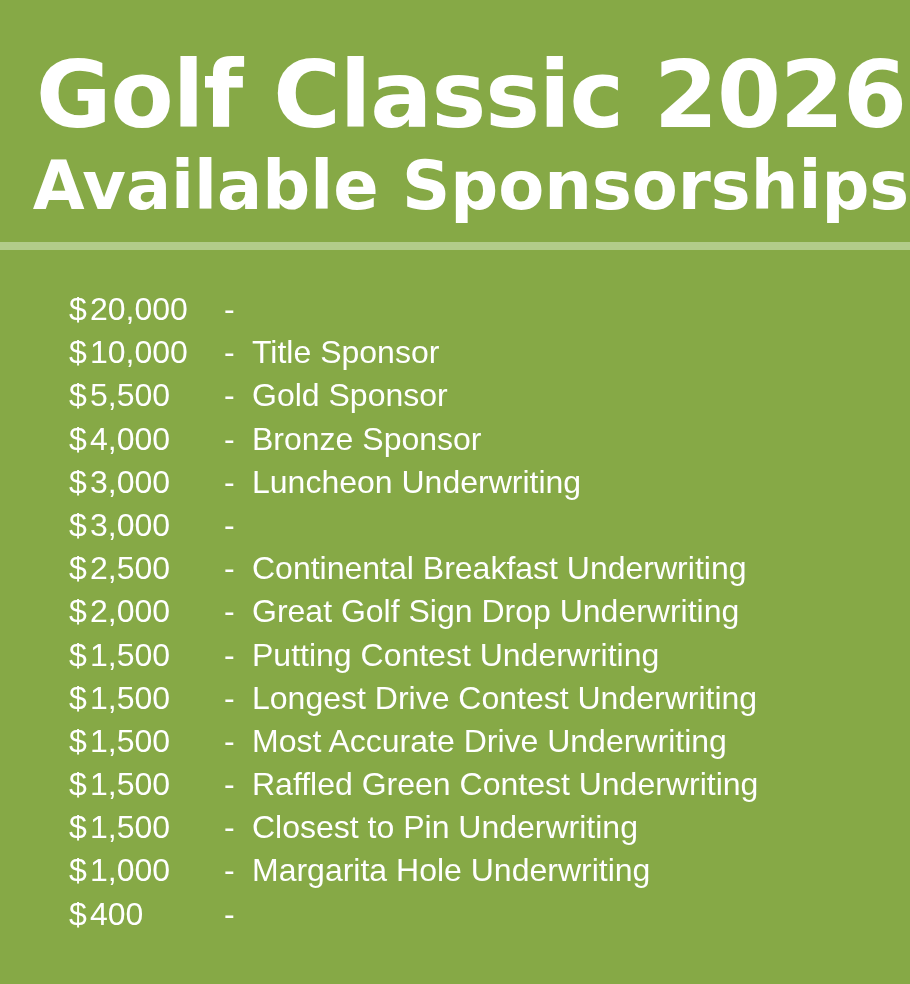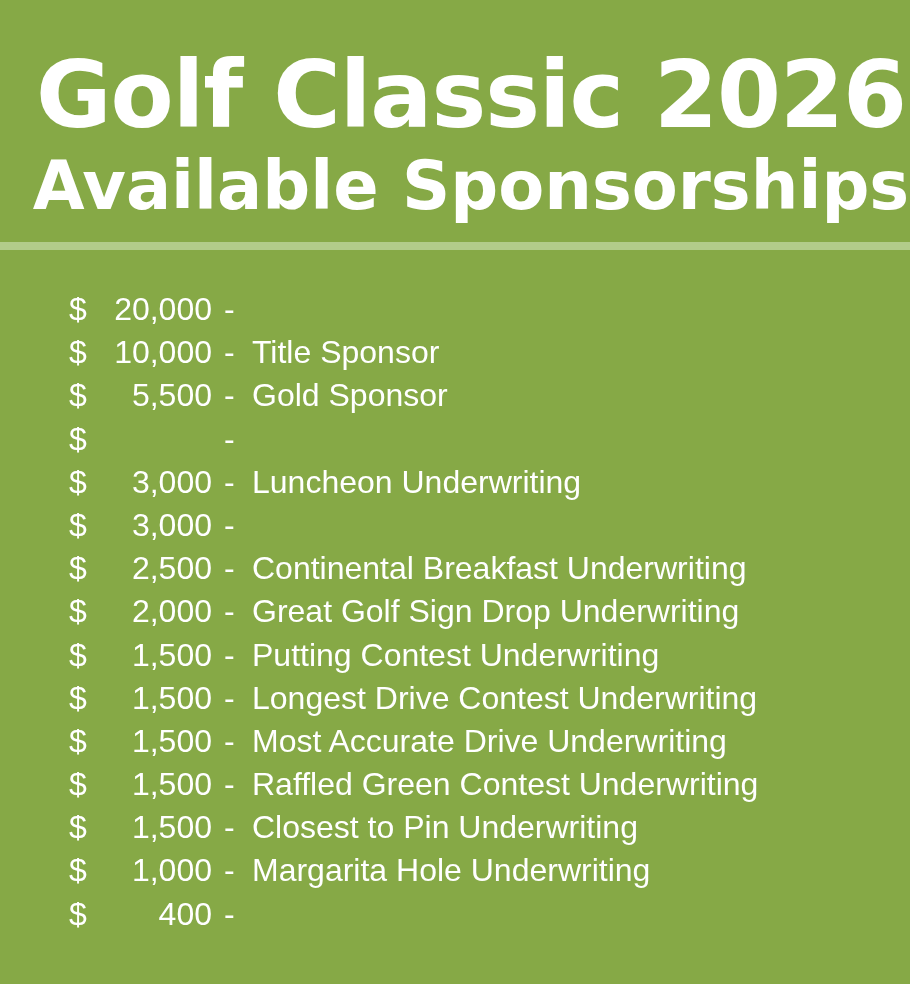--- a/index.html
+++ b/index.html
@@ -71,21 +71,21 @@
     .row .currency {
       position: absolute;
       left: 69px;
       top: 0;
     }
     .row .amount {
       position: absolute;
       left: 90px;
       width: 122px;
       top: 0;
-      text-align: right;
+      text-align: left;
     }
     .row .dash {
       position: absolute;
       left: 224px;
       top: 0;
     }
     .row .label {
       position: absolute;
       left: 252px;
       top: 0;
@@ -114,21 +114,23 @@
     <span class="label">Title Sponsor</span>
   </li>
   <li class="row">
     <span class="currency">$</span>
     <span class="amount">5,500</span>
     <span class="dash">-</span>
     <span class="label">Gold Sponsor</span>
   </li>
   <li class="row">
     <span class="currency">$</span>
+    <span class="amount">4,000</span>
     <span class="dash">-</span>
+    <span class="label">Bronze Sponsor</span>
   </li>
   <li class="row">
     <span class="currency">$</span>
     <span class="amount">3,000</span>
     <span class="dash">-</span>
     <span class="label">Luncheon Underwriting</span>
   </li>
   <li class="row">
     <span class="currency">$</span>
     <span class="amount">3,000</span>

